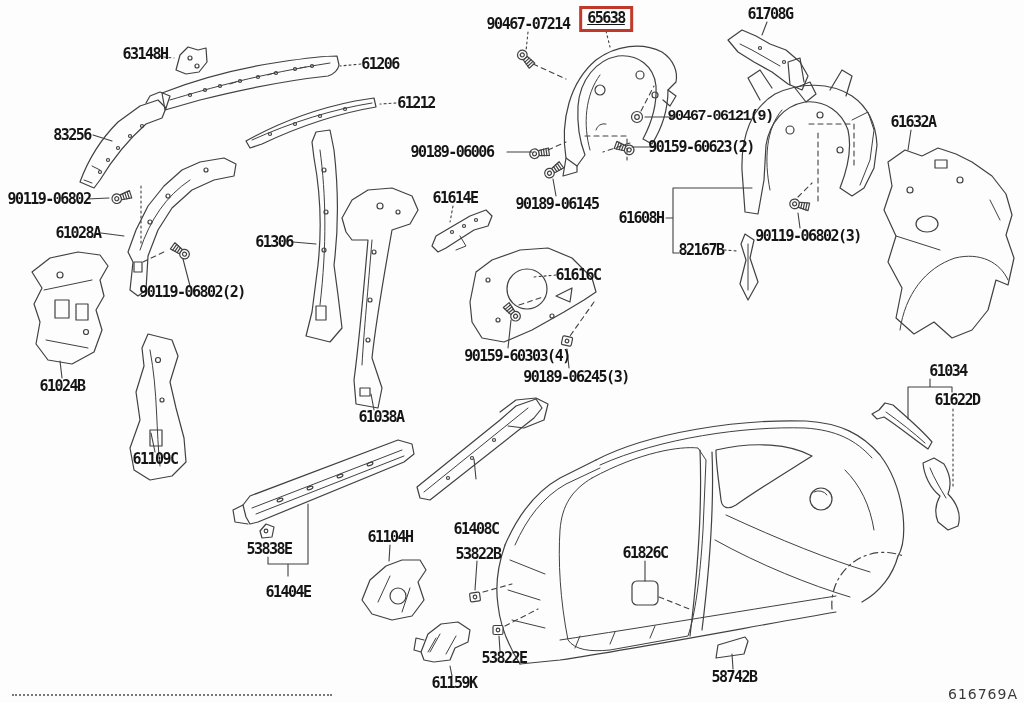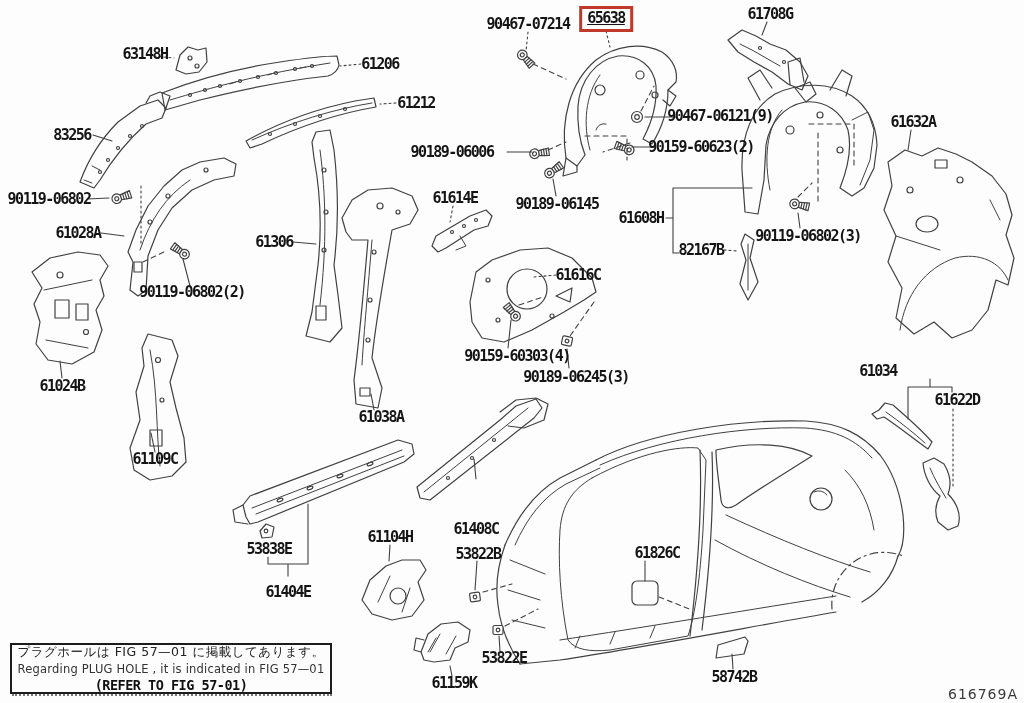--- a/index.html
+++ b/index.html
@@ -353,46 +353,41 @@
       <div class="label" style="left: 49px; top: 199px;">90119-06802</div>
       <div class="label" style="left: 78px; top: 233px;">61028A</div>
       <div class="label" style="left: 192px; top: 292px;">90119-06802(2)</div>
       <div class="label" style="left: 274px; top: 242px;">61306</div>
       <div class="label" style="left: 62px; top: 386px;">61024B</div>
       <div class="label" style="left: 155px; top: 459px;">61109C</div>
       <div class="label" style="left: 381px; top: 417px;">61038A</div>
       <div class="label" style="left: 528px; top: 24px;">90467-07214</div>
       <div class="label hl" style="left: 606px; top: 19px; border-color: rgb(192, 57, 43);">65638</div>
       <div class="label" style="left: 770px; top: 14px;">61708G</div>
-      <div class="label" style="left: 720px; top: 116px;">90467-06121(9)</div>
+      <div class="label" style="left: 720px; top: 116px; font-family: Liberation Mono, monospace;">90467-06121(9)</div>
       <div class="label" style="left: 701px; top: 147px;">90159-60623(2)</div>
       <div class="label" style="left: 452px; top: 152px;">90189-06006</div>
       <div class="label" style="left: 455px; top: 198px;">61614E</div>
       <div class="label" style="left: 557px; top: 204px;">90189-06145</div>
       <div class="label" style="left: 641px; top: 218px;">61608H</div>
       <div class="label" style="left: 701px; top: 250px;">82167B</div>
       <div class="label" style="left: 578px; top: 275px;">61616C</div>
       <div class="label" style="left: 808px; top: 236px;">90119-06802(3)</div>
       <div class="label" style="left: 913px; top: 122px;">61632A</div>
       <div class="label" style="left: 517px; top: 356px;">90159-60303(4)</div>
       <div class="label" style="left: 576px; top: 377px;">90189-06245(3)</div>
-      <div class="label" style="left: 878px; top: 371px;">61034</div>
+      <div class="label" style="left: 948px; top: 371px;">61034</div>
       <div class="label" style="left: 957px; top: 400px;">61622D</div>
       <div class="label" style="left: 476px; top: 487px; margin-top: 42px;">61408C</div>
       <div class="label" style="left: 269px; top: 549px;">53838E</div>
       <div class="label" style="left: 288px; top: 583px; margin-top: 9px;">61404E</div>
       <div class="label" style="left: 390px; top: 537px;">61104H</div>
       <div class="label" style="left: 478px; top: 554px;">53822B</div>
-      <div class="label" style="left: 645px; top: 553px; margin-left: 12px;">61826C</div>
+      <div class="label" style="left: 645px; top: 553px;">61826C</div>
       <div class="label" style="left: 504px; top: 658px;">53822E</div>
       <div class="label" style="left: 454px; top: 683px;">61159K</div>
       <div class="label" style="left: 734px; top: 677px;">58742B</div>
     </div>
 
   <div id="note-shadow"></div>
-  <div id="note-box">
-    <div class="note-jp">プラグホールは FIG 57—01 に掲載してあります。</div>
-    <div class="note-en">Regarding PLUG HOLE , it is indicated in FIG 57—01</div>
-    <div class="note-ref">(REFER TO FIG 57-01)</div>
-  </div>
 
   <div id="figure-code">616769A</div>
 </div>
 
 </body></html>

